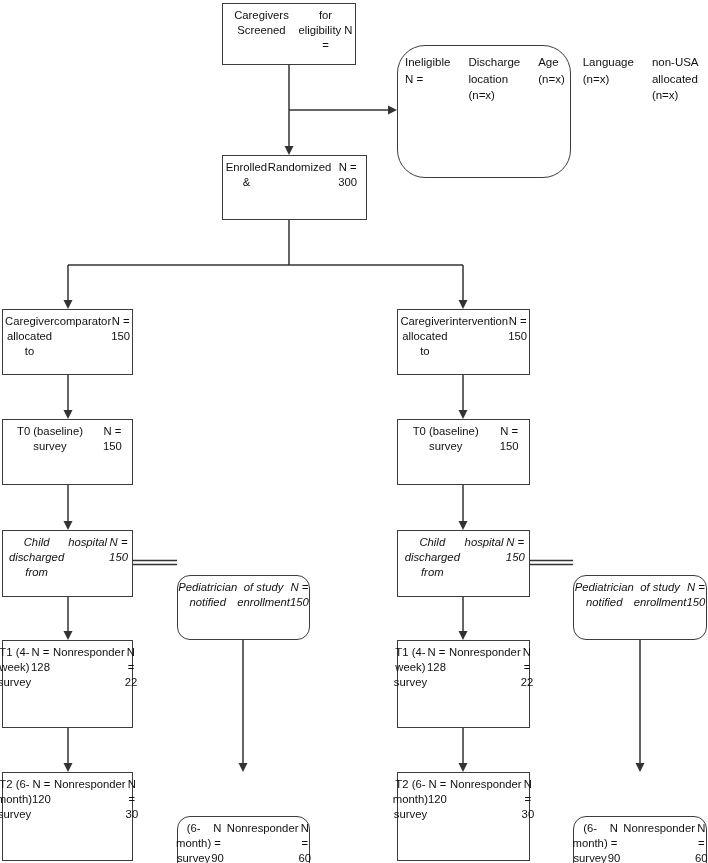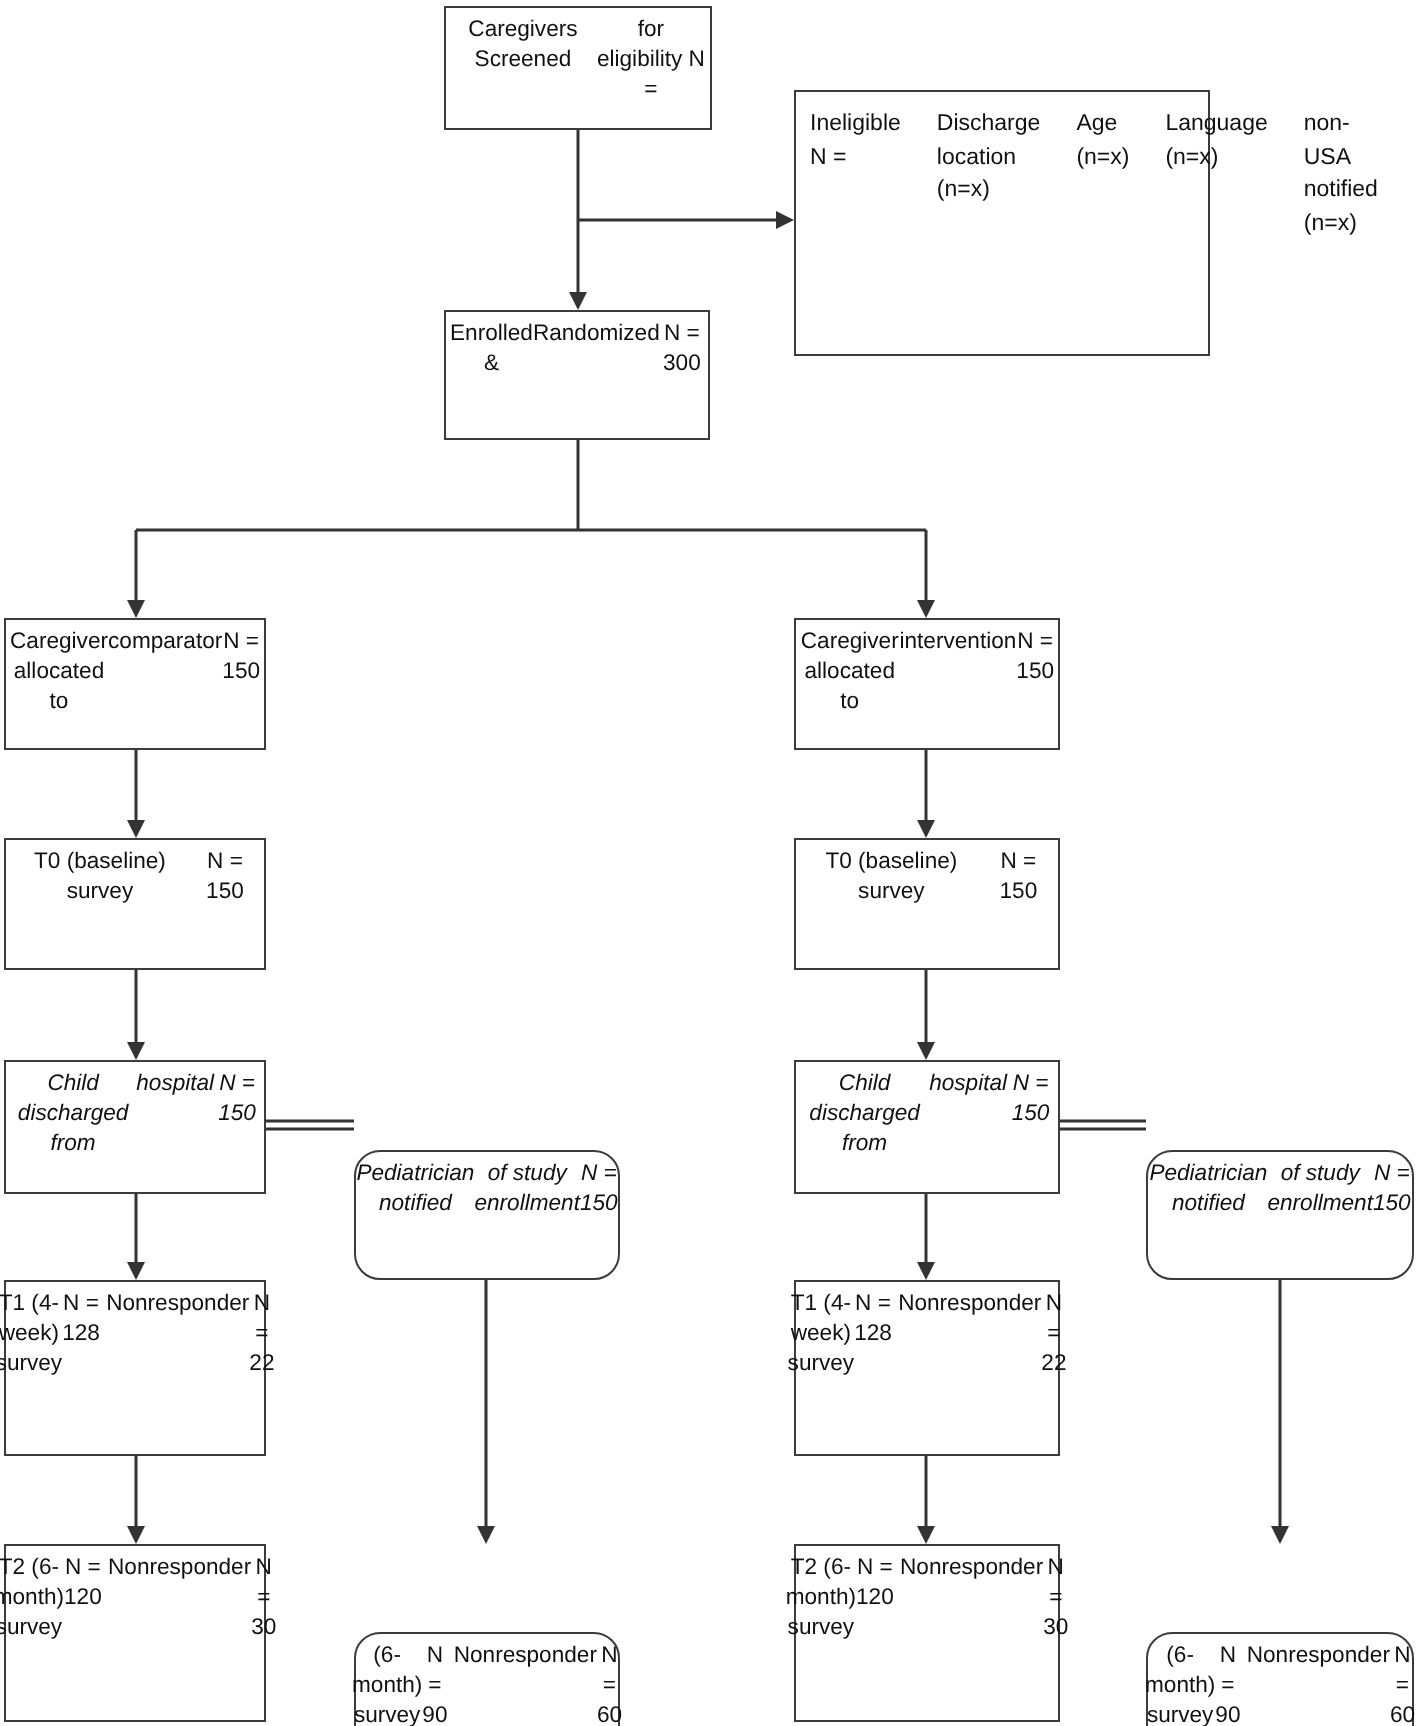--- a/index.html
+++ b/index.html
@@ -118,30 +118,30 @@
       <line x1="640" y1="596" x2="640" y2="764"></line>
       <polygon points="635.5,763 644.5,763 640,772"></polygon>
     </g>
   </svg>
 
   <div class="box" style="left:222px; top:3px; width:134px; height:62px;">
       <div>Caregivers Screened</div>
       <div>for eligibility N =</div>
     </div>
 
-  <div class="box left-text" style="left:397px; top:45px; width:208px; height:133px;">
+  <div class="box left-text" style="left:397px; top:45px; width:174px; height:133px;border-radius:28px;">
       <div>Ineligible N =</div>
       <div>Discharge location (n=x)</div>
       <div>Age (n=x)</div>
       <div>Language (n=x)</div>
-      <div>non-USA notified (n=x)</div>
-      <div>&nbsp;</div>
-    </div>
-
-  <div class="box" style="left:222px; top:155px; width:133px; height:65px;">
+      <div>non-USA allocated (n=x)</div>
+      <div>&nbsp;</div>
+    </div>
+
+  <div class="box" style="left:222px; top:155px; width:145px; height:65px;">
       <div>Enrolled &amp;</div>
       <div>Randomized</div>
       <div>N = 300</div>
     </div>
 
   <div class="box" style="left:2px; top:309px; width:131px; height:66px;">
       <div>Caregiver allocated to</div>
       <div>comparator</div>
       <div>N = 150</div>
     </div>

